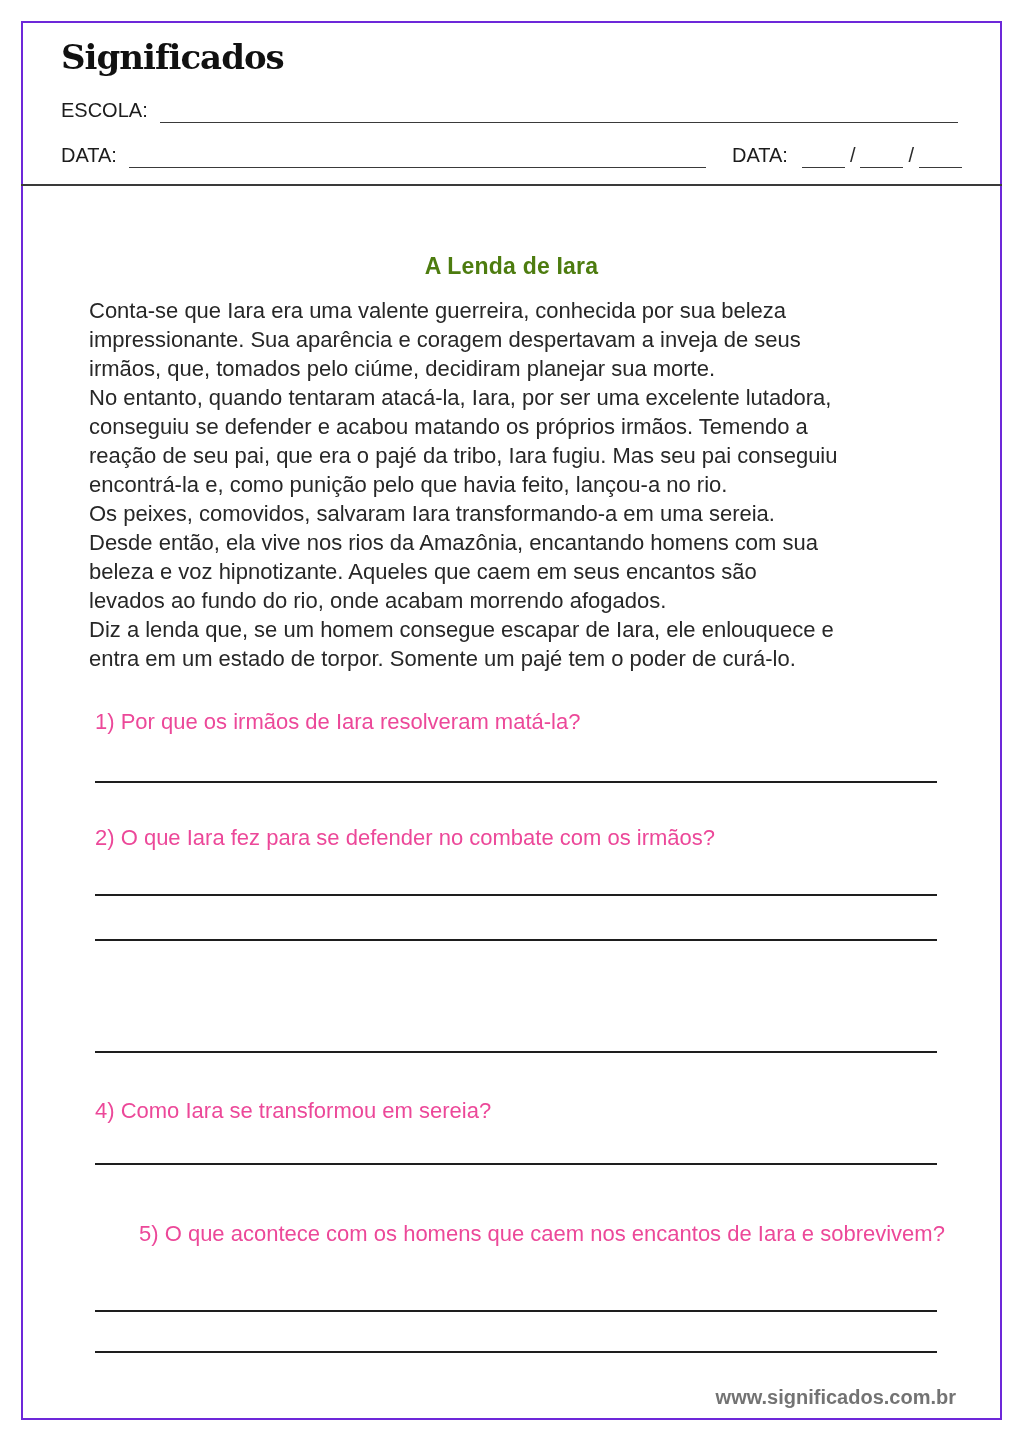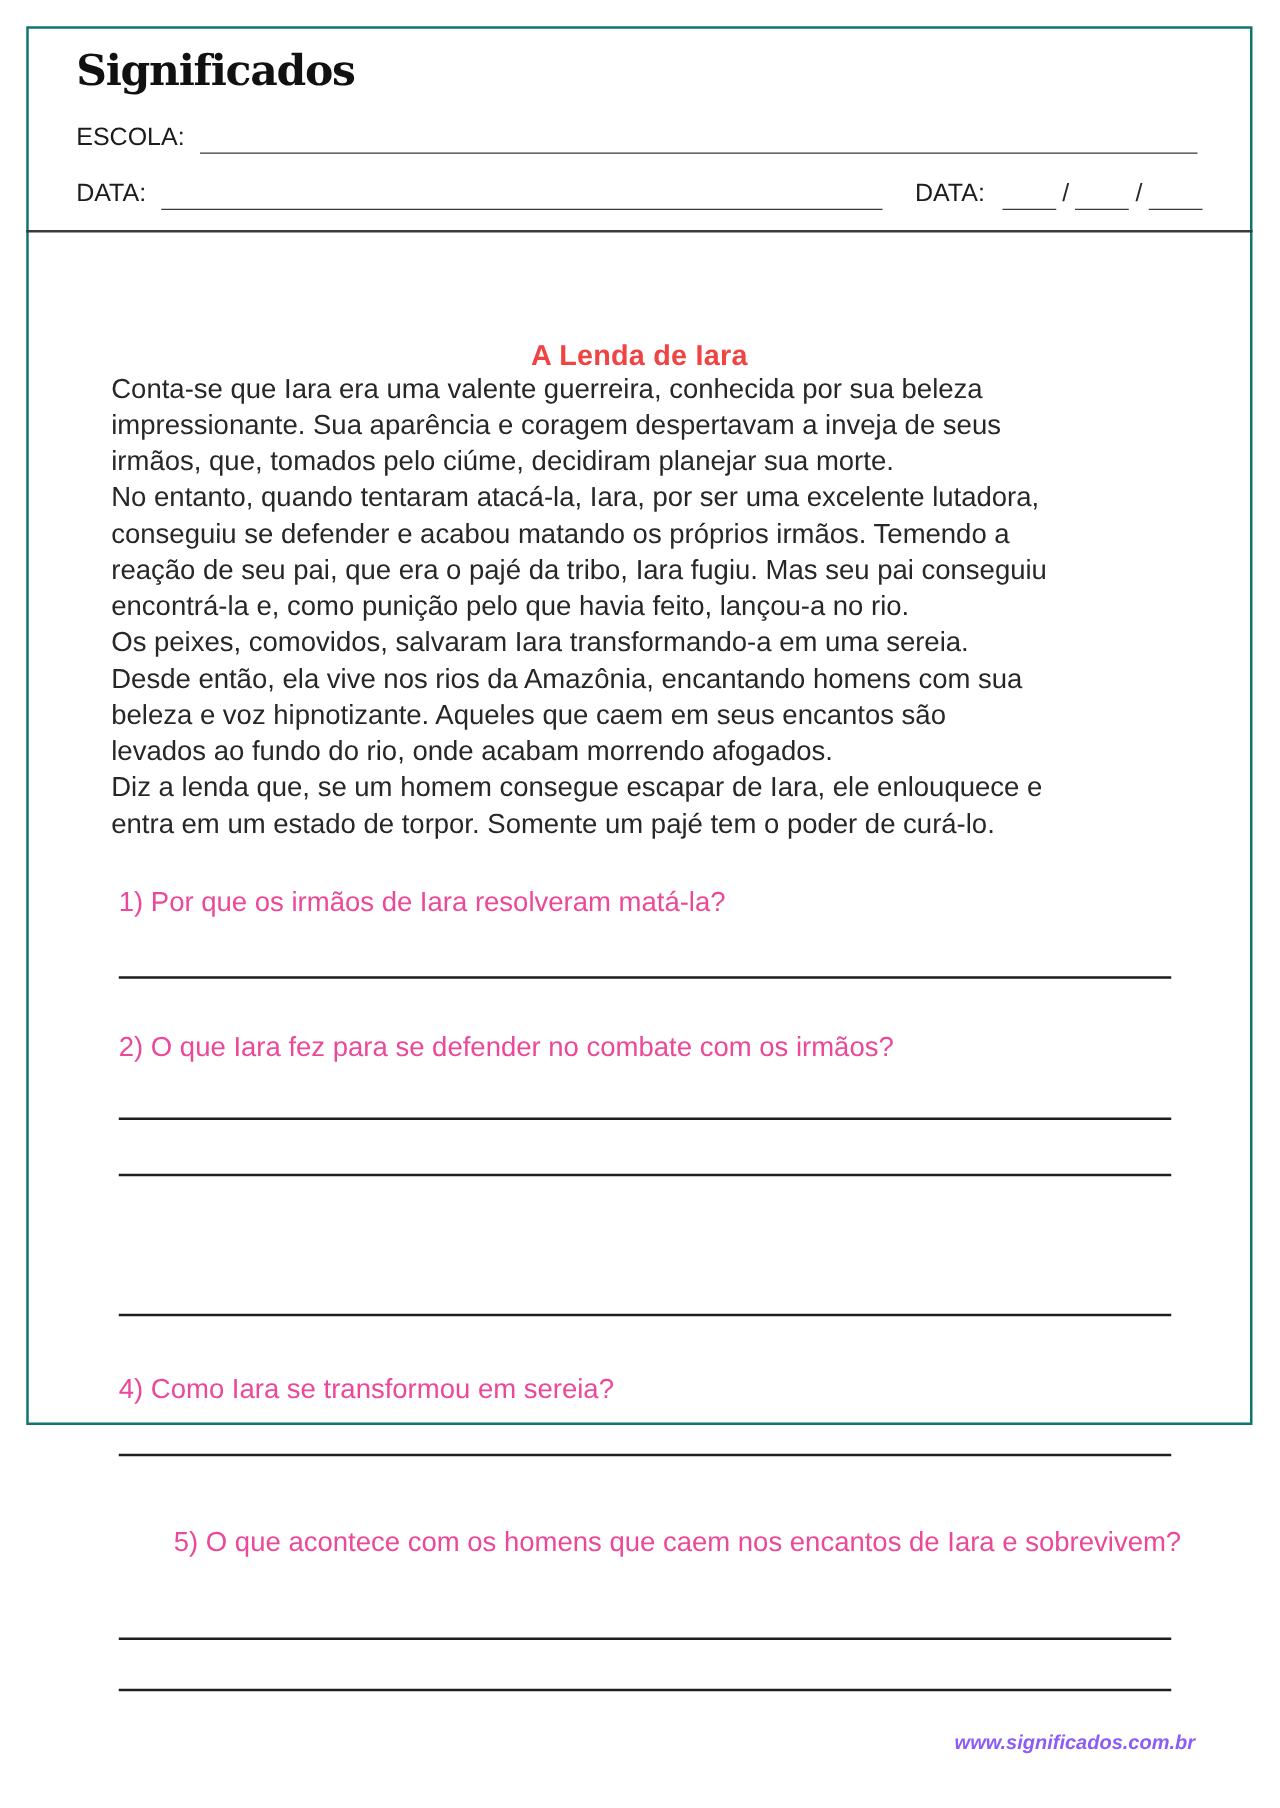--- a/index.html
+++ b/index.html
@@ -1,21 +1,21 @@
 <!DOCTYPE html>
 <html><head>
 <meta charset="utf-8">
 <style>
   * { margin:0; padding:0; box-sizing:border-box; }
   html,body { width:1024px; height:1446px; background:#ffffff;
               font-family:"Liberation Sans", sans-serif; color:#222; }
   .canvas { position:relative; width:1024px; height:1446px; background:#fff; overflow:hidden; }
 
-  .frame { position:absolute; left:21px; top:21px; width:981px; height:1119px;
-           border:2px solid #0f766e; background:#fff; }
+  .frame { position:absolute; left:21px; top:21px; width:981px; height:1399px;
+           border:2px solid #6d28d9; background:#fff; }
 
   
   .logo { position:absolute; left:38px; top:14px;
           font-family:"DejaVu Serif", serif; font-weight:700;
           font-size:34px; letter-spacing:-1px; color:#111; }
 
   .field-row { position:absolute; display:flex; align-items:flex-end;
                font-size:20px; color:#1c1c1c; height:26px; }
   .row-school { left:38px; right:42px; top:74px; }
   .row-name   { left:38px; right:38px; top:119px; }
@@ -24,42 +24,42 @@
                margin-left:12px; }
   .date-label { margin-left:26px; }
   .date-group { display:flex; align-items:flex-end; margin-left:14px; }
   .date-seg { width:43px; border-bottom:1.6px solid #3a3a3a; height:100%; }
   .date-slash { font-size:20px; color:#2a2a2a; margin:0 5px; padding-bottom:1px; }
 
   .header-divider { position:absolute; left:-2px; right:-2px; top:161px;
                     border-top:2px solid #3a3a3a; }
 
   
-  .title { position:absolute; left:0; right:0; top:248px; text-align:center;
-           font-size:23px; font-weight:700; color:#ef4444; letter-spacing:.2px; }
+  .title { position:absolute; left:0; right:0; top:230px; text-align:center;
+           font-size:23px; font-weight:700; color:#4d7c0f; letter-spacing:.2px; }
 
   .passage { position:absolute; left:66px; top:273px; width:880px;
              font-size:22px; line-height:29px; color:#272727; }
   .passage-line { white-space:nowrap; }
 
   .question { position:absolute; left:72px; width:822px;
               font-size:22px; line-height:31px; color:#ec4899; }
   .q1 { top:683px; } .q2 { top:799px; } .q3 { top:963px; }
   .q4 { top:1072px; } .q5 { top:1195px;margin-left:44px; }
 
   .answer-line { position:absolute; left:72px; width:842px;
                  border-top:2px solid #1e1e1e; height:0; }
   .a1  { top:758px; }
   .a2a { top:871px; } .a2b { top:916px; }
   .a3  { top:1028px; }
   .a4  { top:1140px; }
   .a5a { top:1287px; } .a5b { top:1328px; }
 
   .footer-site { position:absolute; right:44px; top:1363px;
-                 font-size:16px; font-weight:700; color:#8b5cf6;font-style:italic; }
+                 font-size:20px; font-weight:700; color:#737373; }
 </style>
 </head>
 <body>
 
 <div class="canvas">
   <div class="frame">
 
     <div class="logo">Significados</div>
 
     <div class="field-row row-school">

